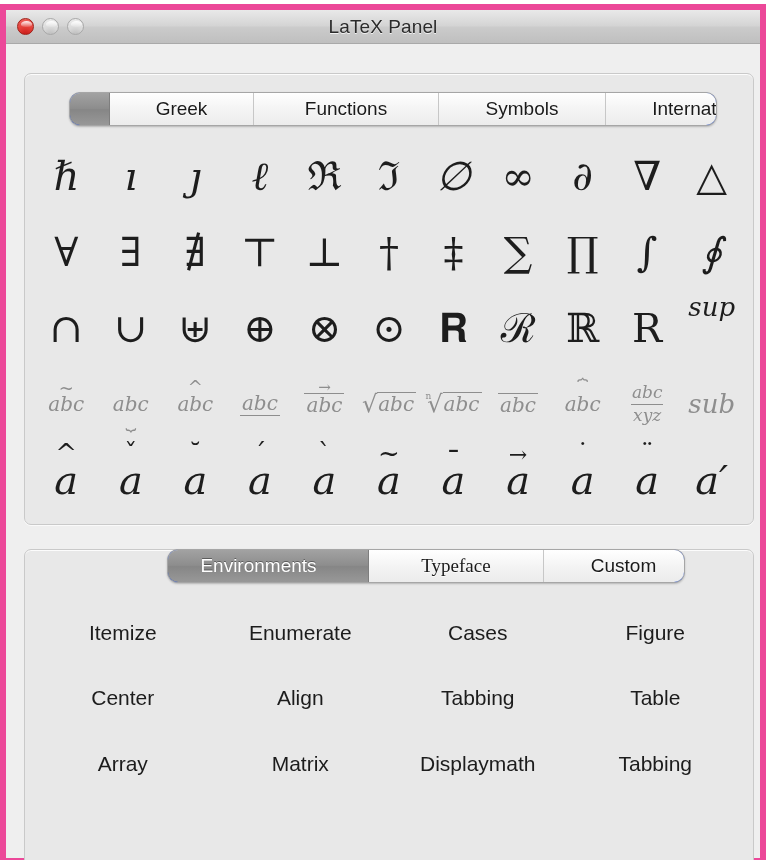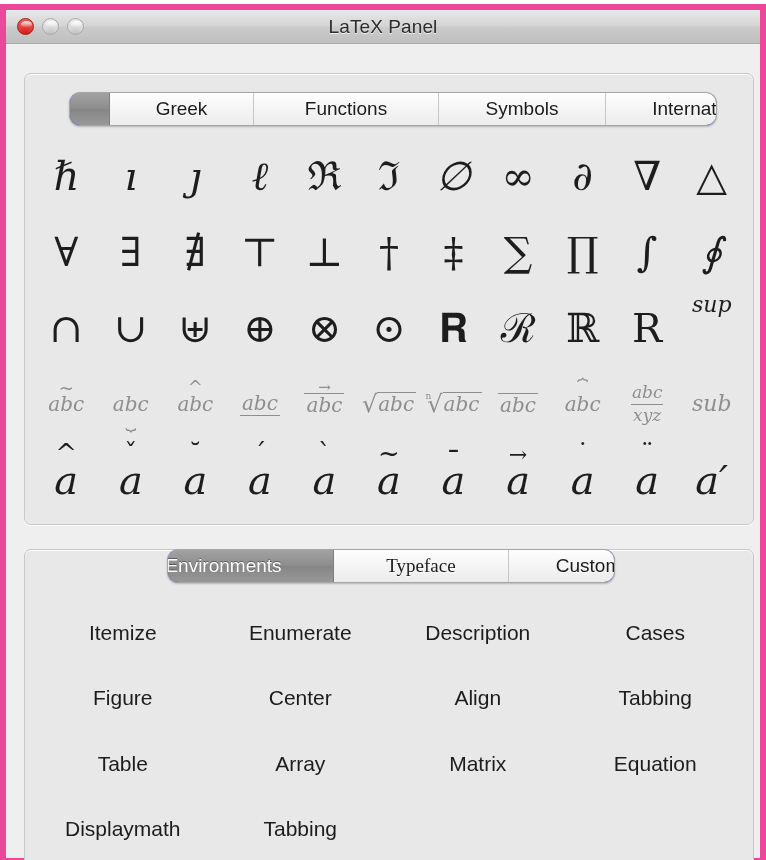--- a/index.html
+++ b/index.html
@@ -121,21 +121,21 @@
     justify-content: center;
   }
   #main-tabbar {
     left: 63px;
     top: 48px;
     width: 648px;
   }
   #env-tabbar {
     left: 161px;
     top: 505px;
-    width: 448px;
+    width: 518px;
   }
   .tab {
     flex: 0 0 auto;
     display: flex;
     align-items: center;
     justify-content: center;
     padding: 0 17px;
     font-size: 19px;
     color: #1a1a1a;
     background: linear-gradient(to bottom, #ffffff 0%, #f4f4f4 50%, #ececec 100%);
@@ -221,21 +221,21 @@
     display: inline-flex;
     flex-direction: column;
     align-items: center;
     font-size: 17px;
     font-style: italic;
     line-height: 1.12;
     font-family: "DejaVu Serif", "Liberation Serif", serif;
   }
   .frac .num { padding: 0 2px 1px; }
   .frac .den { border-top: 1.5px solid currentColor; padding: 1px 2px 0; font-style: italic; }
-  .supsub { font-size: 22px; font-style: italic; font-family: "DejaVu Serif", "Liberation Serif", serif; }
+  .supsub { font-size: 26px; font-style: italic; font-family: "DejaVu Serif", "Liberation Serif", serif; }
   .supsub.sup-pos { align-self: flex-start; margin-top: 4px; }
   .accent-letter { position: relative; display: inline-block; font-size: 40px; }
   .accent-letter .mark {
     position: absolute;
     left: 0; right: 0;
     top: -20px;
     text-align: center;
     font-size: 26px;
     font-style: normal;
     line-height: 1;
@@ -473,28 +473,26 @@
 
     <div class="tabbar" id="env-tabbar">
         <div class="tab selected" style="flex: 0 0 185px;">Environments</div>
         <div class="tab" style="flex: 0 0 140px; font-family: Liberation Serif, serif;">Typeface</div>
         <div class="tab" style="flex: 0 0 125px;">Custom</div>
       </div>
 
     <div class="env-grid" id="env-grid">
         <div class="env-btn">Itemize</div>
         <div class="env-btn">Enumerate</div>
-        <div class="env-btn">Description</div>
         <div class="env-btn">Cases</div>
         <div class="env-btn">Figure</div>
         <div class="env-btn">Center</div>
         <div class="env-btn">Align</div>
         <div class="env-btn">Tabbing</div>
         <div class="env-btn">Table</div>
         <div class="env-btn">Array</div>
         <div class="env-btn">Matrix</div>
-        <div class="env-btn">Equation</div>
         <div class="env-btn">Displaymath</div>
         <div class="env-btn">Tabbing</div>
       </div>
 
   </div>
 </div>
 
 </body></html>

